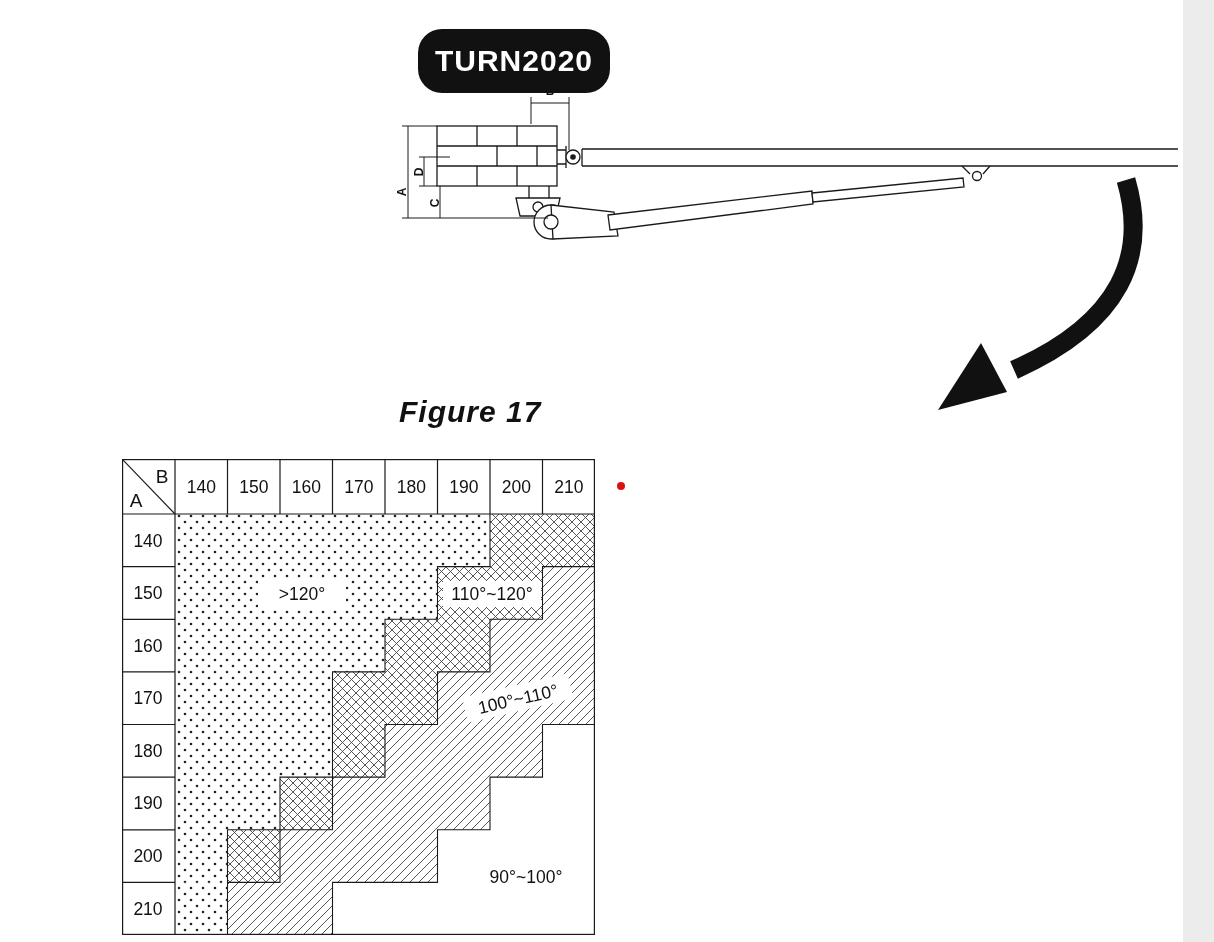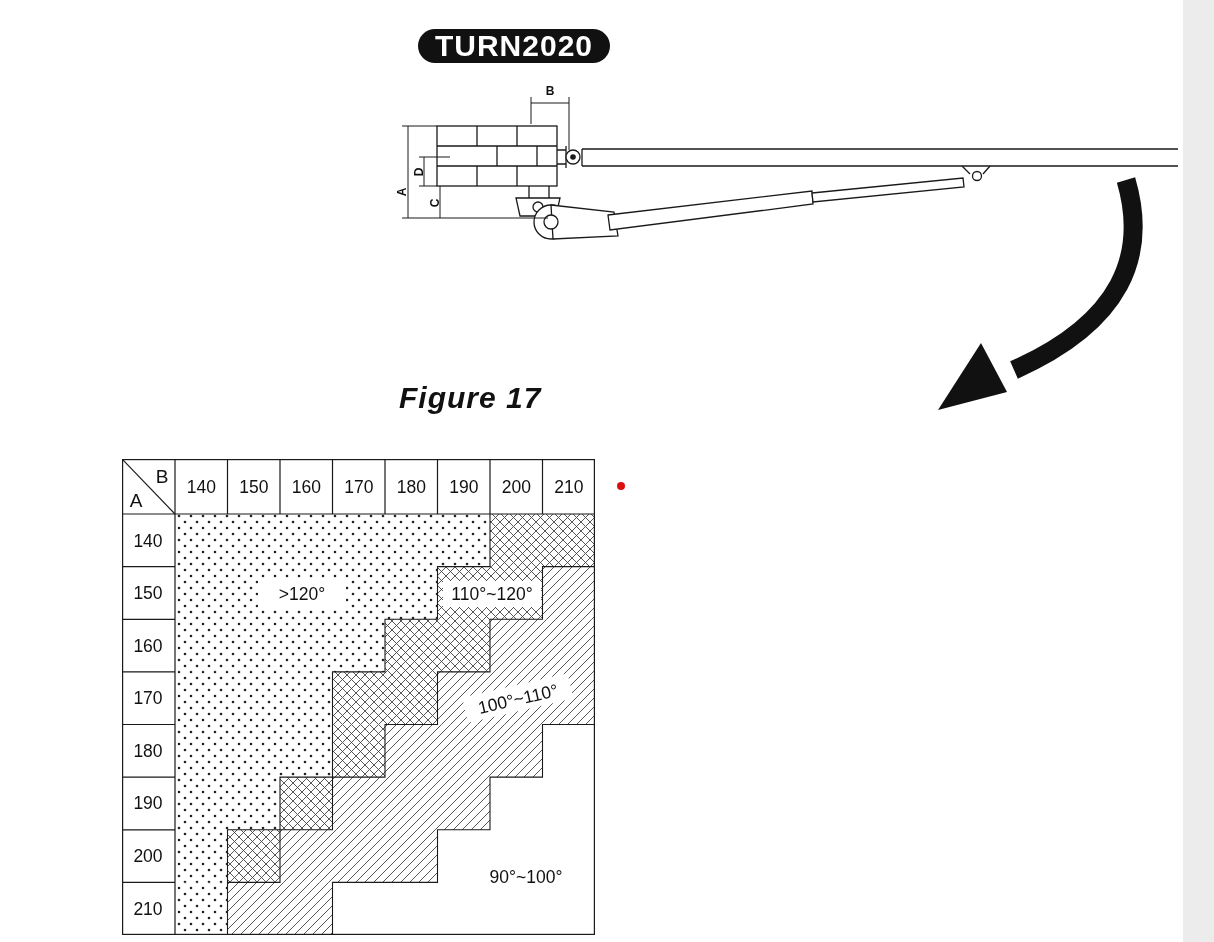--- a/index.html
+++ b/index.html
@@ -1,27 +1,27 @@
 <!DOCTYPE html>
 <html><head>
 <meta charset="utf-8">
 <style>
   html,body{margin:0;padding:0;}
   body{
     width:1214px;height:942px;position:relative;background:#ffffff;overflow:hidden;
     font-family:"Liberation Sans",sans-serif;color:#111;
   }
   .badge{
-    position:absolute;left:418px;top:29px;width:192px;height:34px;
+    position:absolute;left:418px;top:29px;width:192px;height:64px;
     background:#111111;color:#ffffff;border-radius:24px;
     display:flex;align-items:center;justify-content:center;
     font-weight:bold;font-size:30px;letter-spacing:1px;
   }
   .caption{
-    position:absolute;left:399px;top:381px;
+    position:absolute;left:399px;top:395px;
     font-size:30px;font-weight:bold;font-style:italic;color:#111;
     letter-spacing:1px;
   }
   .red-dot{
     position:absolute;left:617px;top:482px;width:8px;height:8px;
     border-radius:50%;background:#dd1010;
   }
   .page-edge{
     position:absolute;left:1183px;top:0;width:31px;height:942px;background:#ececec;
   }

